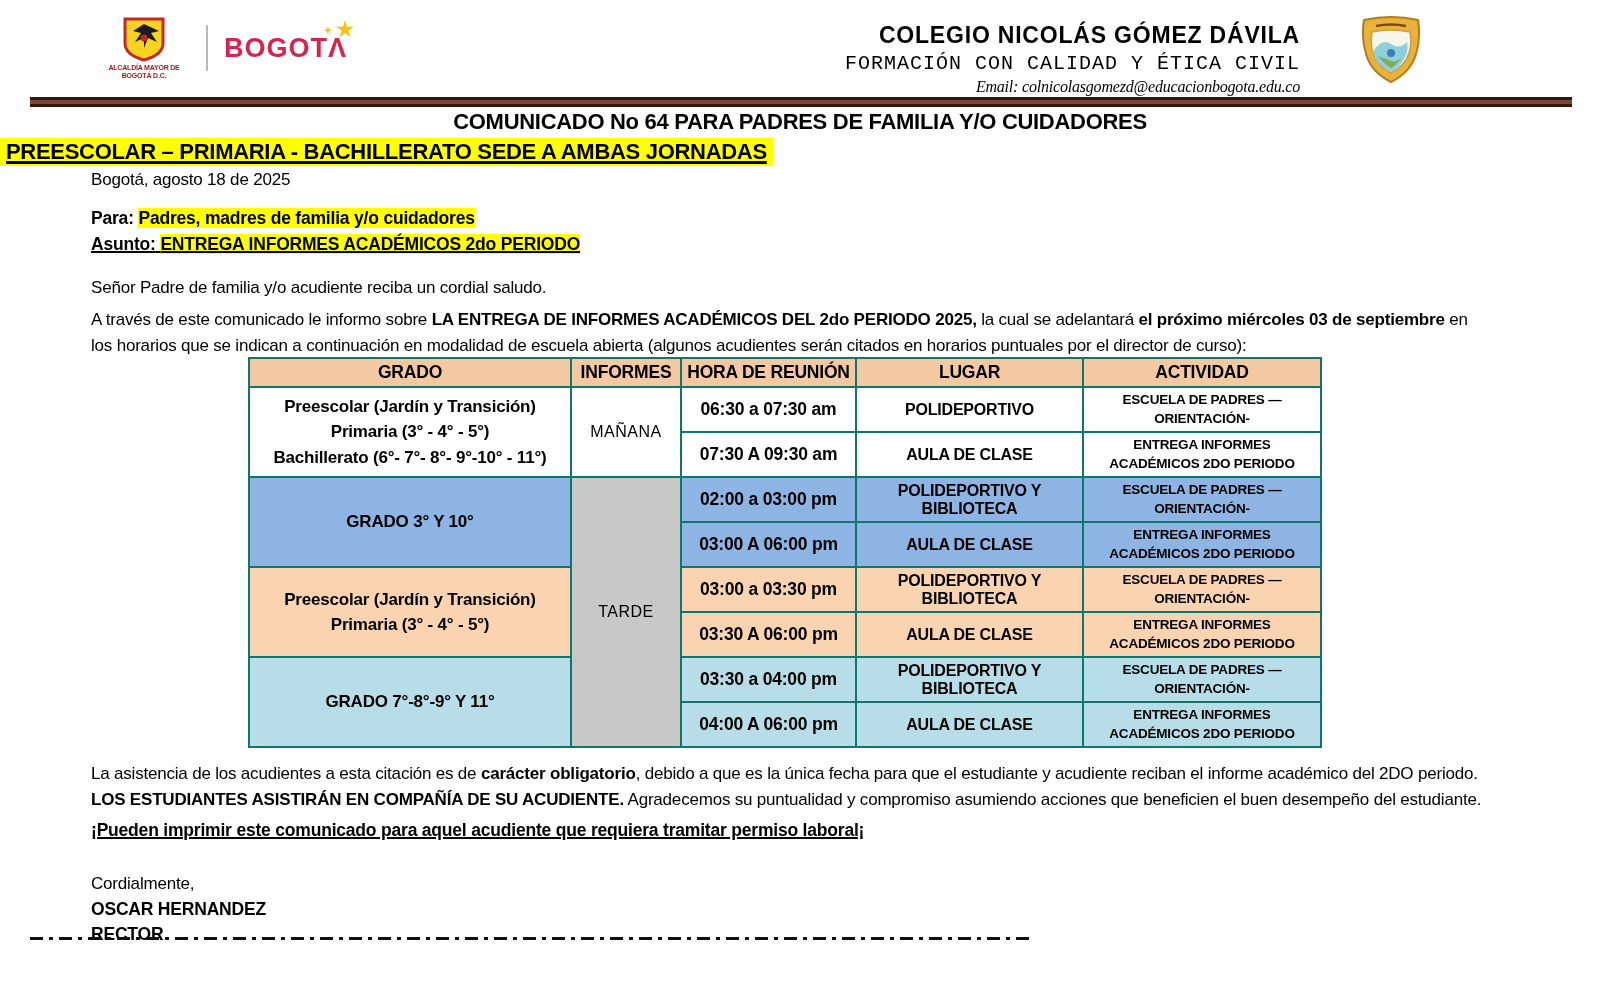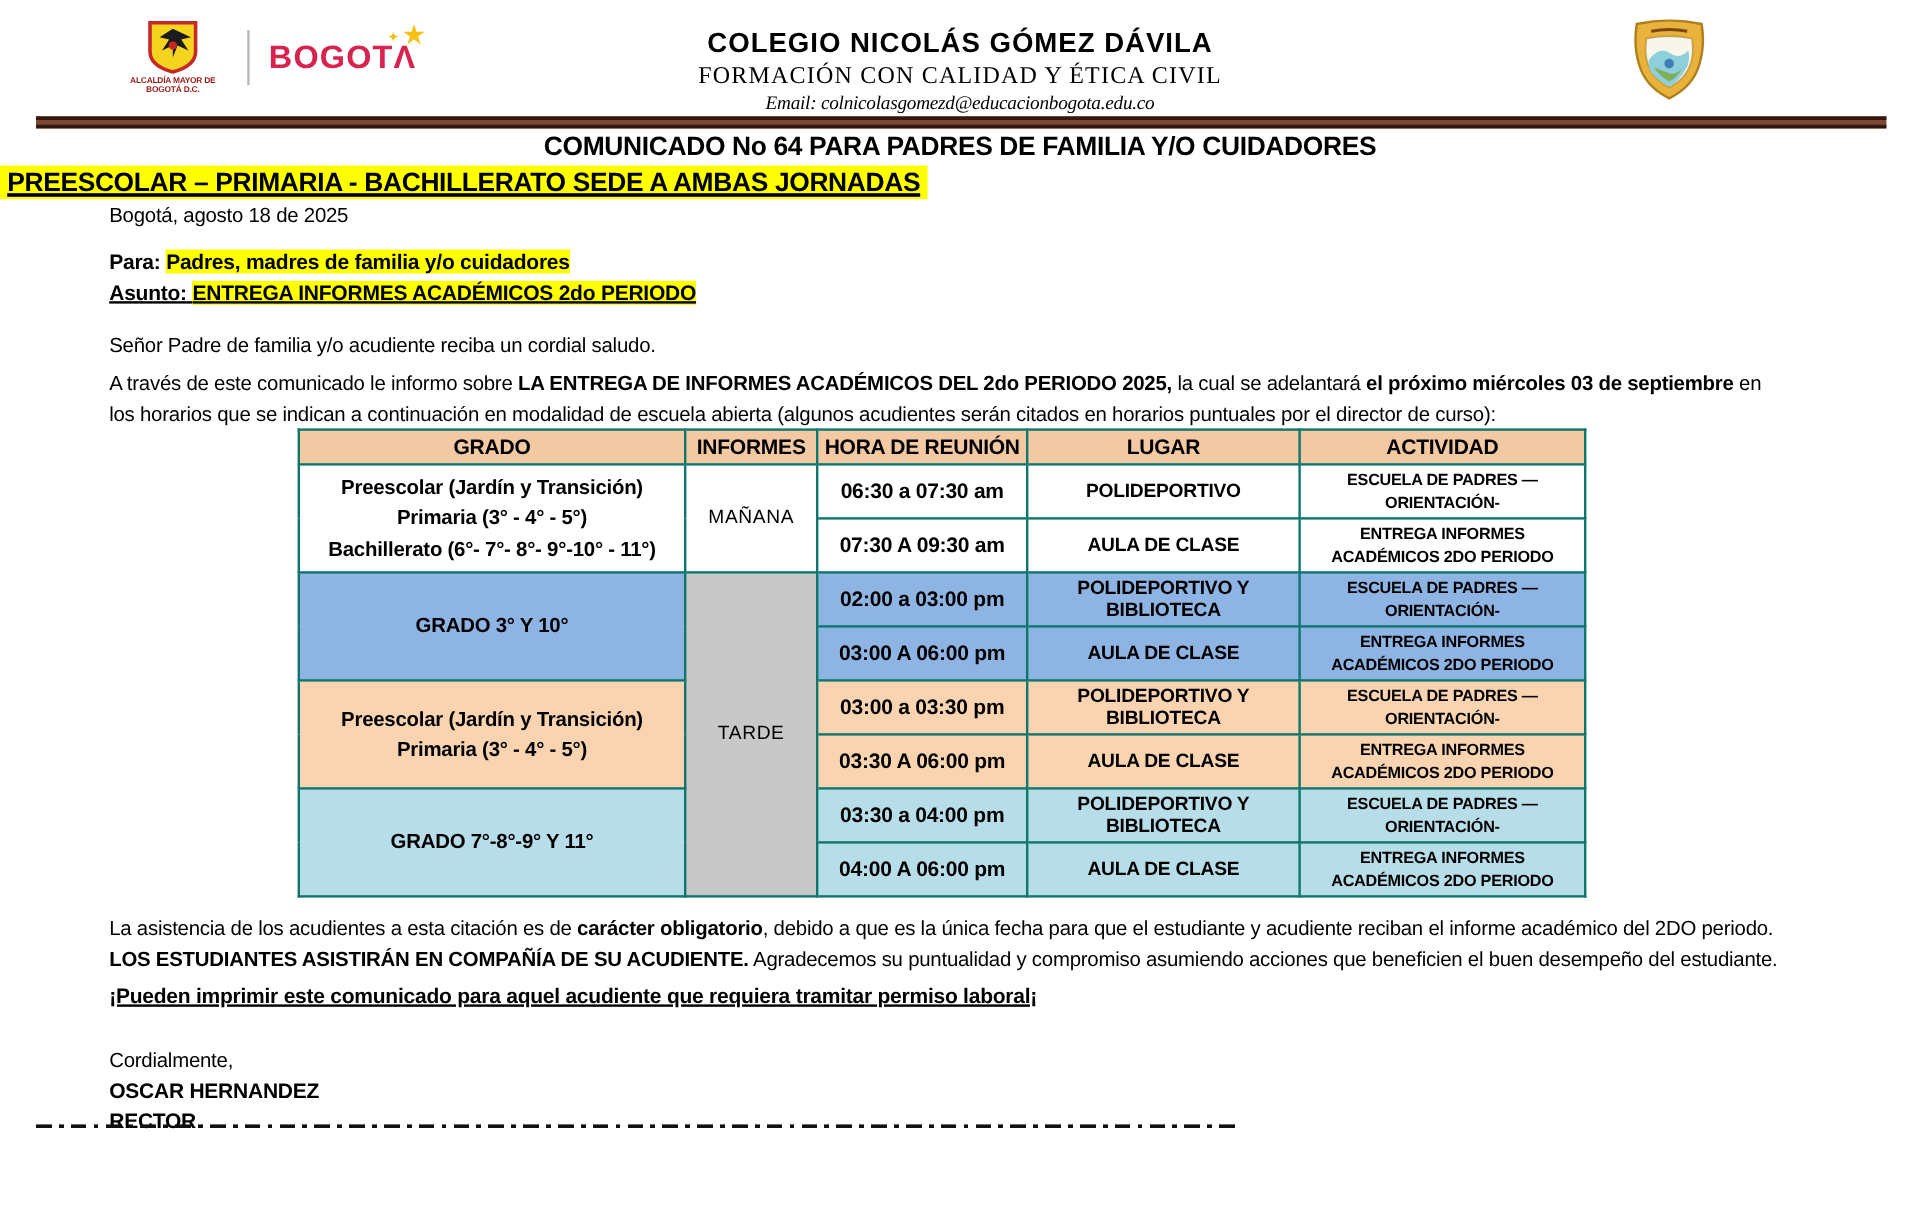--- a/index.html
+++ b/index.html
@@ -12,23 +12,23 @@
 
   
   .header-left { position:absolute; left:98px; top:16px; display:flex; align-items:center; gap:16px; }
   .bog-shield-wrap { display:flex; flex-direction:column; align-items:center; width:92px; }
   .bog-caption { font-size:7px; line-height:1.15; color:#9b1b1b; text-align:center; font-weight:bold; margin-top:2px; width:86px; }
   .logo-divider { width:2px; height:46px; background:#b9b9b9; }
   .bog-wordmark { position:relative; color:#d8234f; font-weight:bold; font-size:27px; letter-spacing:1px; font-family:"Liberation Sans", sans-serif; }
   .bog-star { position:absolute; top:-16px; right:-8px; color:#f6c113; font-size:20px; }
   .bog-star2 { position:absolute; top:-8px; right:14px; color:#f6c113; font-size:10px; }
 
-  .header-center { position:absolute; left:300px; right:300px; top:22px; text-align:center; }
+  .header-center { position:absolute; left:300px; right:300px; top:22px; text-align:right; }
   .school-name { font-size:23px; font-weight:bold; letter-spacing:0.8px; }
-  .school-motto { font-family:Liberation Serif, serif; font-size:20px; letter-spacing:1px; margin-top:3px; }
+  .school-motto { font-family:Liberation Mono, monospace; font-size:20px; letter-spacing:1px; margin-top:3px; }
   .school-email { font-family:"Liberation Serif", serif; font-style:italic; font-size:16px; margin-top:3px; }
 
   .header-crest { position:absolute; right:172px; top:16px; }
 
   .brown-rule { position:absolute; left:30px; right:28px; top:97px; height:10px;
     background:#7a4834; border-top:3px solid #33190d; border-bottom:3px solid #33190d; }
 
   
   .title1 { position:absolute; left:0; right:0; top:109px; text-align:center; font-size:22px; font-weight:bold; letter-spacing:-0.3px; }
   .title2-wrap { position:absolute; left:0; right:0; top:138px; text-align:left; }

